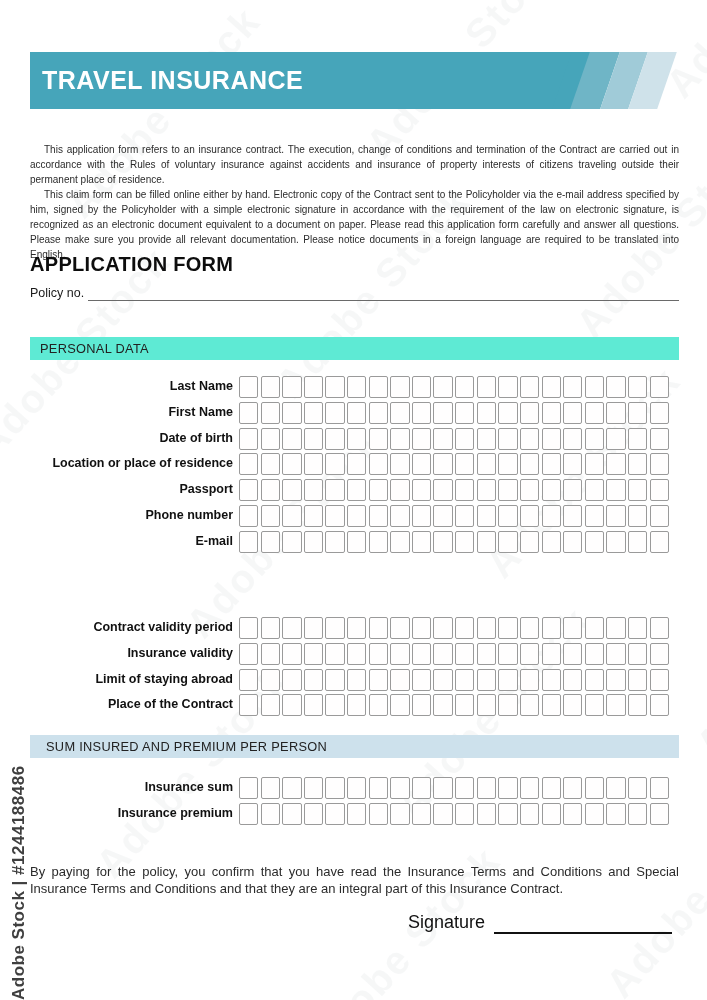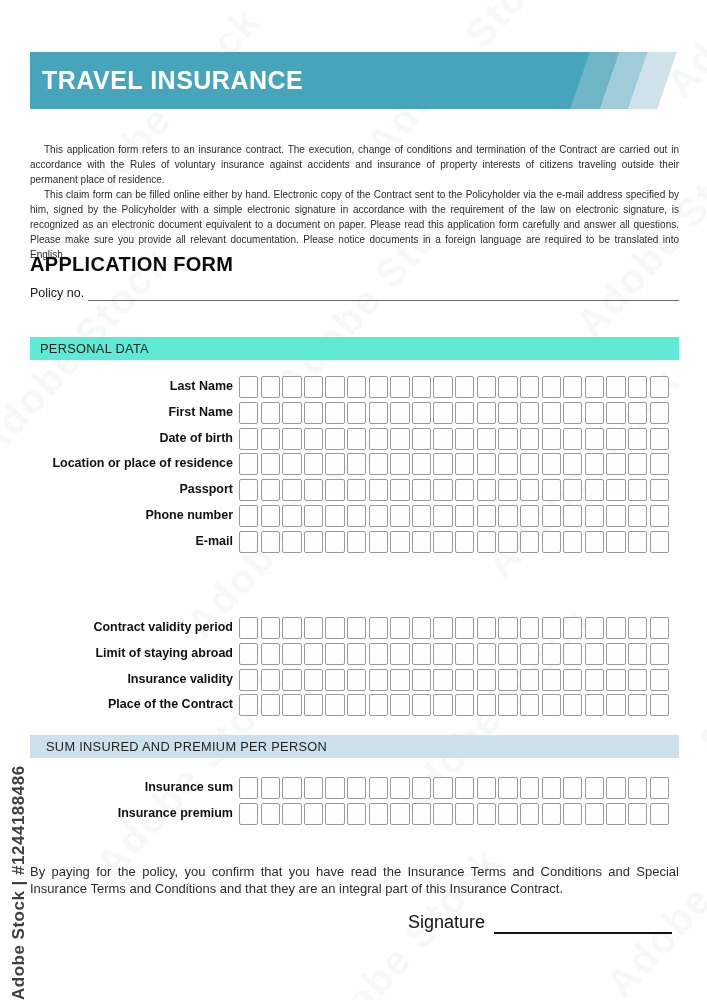--- a/index.html
+++ b/index.html
@@ -307,46 +307,46 @@
           <span class="cbox"></span>
           <span class="cbox"></span>
           <span class="cbox"></span>
           <span class="cbox"></span>
           <span class="cbox"></span>
           <span class="cbox"></span>
           <span class="cbox"></span>
         </div>
       </div>
       <div class="frow">
+        <div class="flabel">Insurance validity</div>
+        <div class="boxrow">
+          <span class="cbox"></span>
+          <span class="cbox"></span>
+          <span class="cbox"></span>
+          <span class="cbox"></span>
+          <span class="cbox"></span>
+          <span class="cbox"></span>
+          <span class="cbox"></span>
+          <span class="cbox"></span>
+          <span class="cbox"></span>
+          <span class="cbox"></span>
+          <span class="cbox"></span>
+          <span class="cbox"></span>
+          <span class="cbox"></span>
+          <span class="cbox"></span>
+          <span class="cbox"></span>
+          <span class="cbox"></span>
+          <span class="cbox"></span>
+          <span class="cbox"></span>
+          <span class="cbox"></span>
+          <span class="cbox"></span>
+        </div>
+      </div>
+      <div class="frow">
         <div class="flabel">Limit of staying abroad</div>
-        <div class="boxrow">
-          <span class="cbox"></span>
-          <span class="cbox"></span>
-          <span class="cbox"></span>
-          <span class="cbox"></span>
-          <span class="cbox"></span>
-          <span class="cbox"></span>
-          <span class="cbox"></span>
-          <span class="cbox"></span>
-          <span class="cbox"></span>
-          <span class="cbox"></span>
-          <span class="cbox"></span>
-          <span class="cbox"></span>
-          <span class="cbox"></span>
-          <span class="cbox"></span>
-          <span class="cbox"></span>
-          <span class="cbox"></span>
-          <span class="cbox"></span>
-          <span class="cbox"></span>
-          <span class="cbox"></span>
-          <span class="cbox"></span>
-        </div>
-      </div>
-      <div class="frow">
-        <div class="flabel">Insurance validity</div>
         <div class="boxrow">
           <span class="cbox"></span>
           <span class="cbox"></span>
           <span class="cbox"></span>
           <span class="cbox"></span>
           <span class="cbox"></span>
           <span class="cbox"></span>
           <span class="cbox"></span>
           <span class="cbox"></span>
           <span class="cbox"></span>

